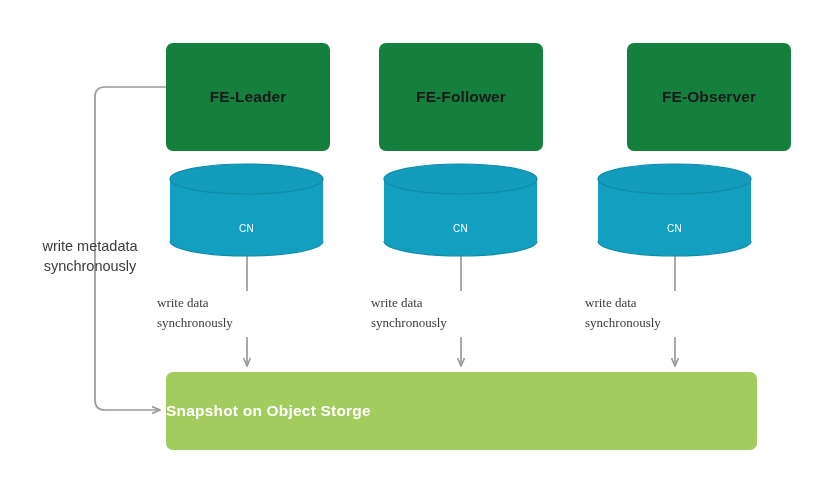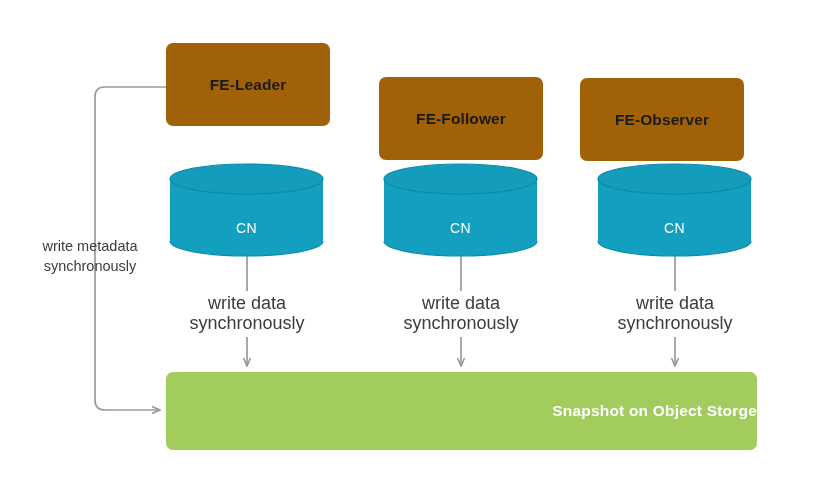--- a/index.html
+++ b/index.html
@@ -14,22 +14,22 @@
     position: relative;
     width: 831px;
     height: 500px;
     background: #ffffff;
     overflow: hidden;
   }
   .fe-box {
     position: absolute;
     top: 43px;
     width: 164px;
-    height: 83px;
-    background: #a16207;
+    height: 108px;
+    background: #15803d;
     border-radius: 7px;
     display: flex;
     align-items: center;
     justify-content: center;
   }
   .fe-box-label {
     font-size: 15.5px;
     font-weight: bold;
     color: #1a1a1a;
     letter-spacing: 0.1px;
@@ -48,33 +48,34 @@
   }
   .cyl-label {
     position: absolute;
     top: 0;
     left: 0;
     width: 153px;
     height: 120px;
     display: flex;
     align-items: center;
     justify-content: center;
-    font-size: 14px;
+    font-size: 10px;
     color: #ffffff;
     letter-spacing: 0.3px;
     padding-top: 8px;
     box-sizing: border-box;
   }
   .write-label {
     position: absolute;
     width: 180px;
-    text-align: center;
-    font-size: 18px;
+    text-align: left;
+    font-size: 13px;
     line-height: 20px;
     color: #3c3c3c;
+    font-family: Liberation Serif, serif;
   }
   .meta-label {
     position: absolute;
     left: 10px;
     top: 236px;
     width: 160px;
     text-align: center;
     font-size: 14.5px;
     line-height: 20px;
     color: #3c3c3c;
@@ -82,21 +83,21 @@
   .snapshot-box {
     position: absolute;
     left: 166px;
     top: 372px;
     width: 591px;
     height: 78px;
     background: #A2CC5D;
     border-radius: 7px;
     display: flex;
     align-items: center;
-    justify-content: flex-end;
+    justify-content: flex-start;
   }
   .snapshot-label {
     font-size: 15.5px;
     font-weight: bold;
     color: #ffffff;
     letter-spacing: 0.2px;
   }
   #connectors {
     position: absolute;
     left: 0;
@@ -126,24 +127,24 @@
     <path d="M461,256 L461,291" fill="none" stroke="#9a9a9a" stroke-width="1.7"></path>
     <path d="M461,337 L461,366" fill="none" stroke="#9a9a9a" stroke-width="1.7" marker-end="url(#arrowhead)"></path>
 
     <path d="M675,256 L675,291" fill="none" stroke="#9a9a9a" stroke-width="1.7"></path>
     <path d="M675,337 L675,366" fill="none" stroke="#9a9a9a" stroke-width="1.7" marker-end="url(#arrowhead)"></path>
   </svg>
 
   <div class="fe-box" style="left:166px;">
     <span class="fe-box-label">FE-Leader</span>
   </div>
-  <div class="fe-box" style="left:379px;margin-top:34px;">
+  <div class="fe-box" style="left:379px;">
     <span class="fe-box-label">FE-Follower</span>
   </div>
-  <div class="fe-box" style="left:580px;margin-top:35px;">
+  <div class="fe-box" style="left:627px;">
     <span class="fe-box-label">FE-Observer</span>
   </div>
 
   <div class="cyl" style="left:170px;">
     <svg viewBox="0 0 153 92">
       <path d="M0,15 L0,77 A76.5,15 0 0 0 153,77 L153,15 Z" fill="#13A0C0"></path>
       <ellipse cx="76.5" cy="15" rx="76.5" ry="15" fill="#139CBC" stroke="#0E8BA8" stroke-width="1.2"></ellipse>
       <path d="M0,77 A76.5,15 0 0 0 153,77" fill="none" stroke="#0E8BA8" stroke-width="1.2"></path>
     </svg>
     <div class="cyl-label">CN</div>

